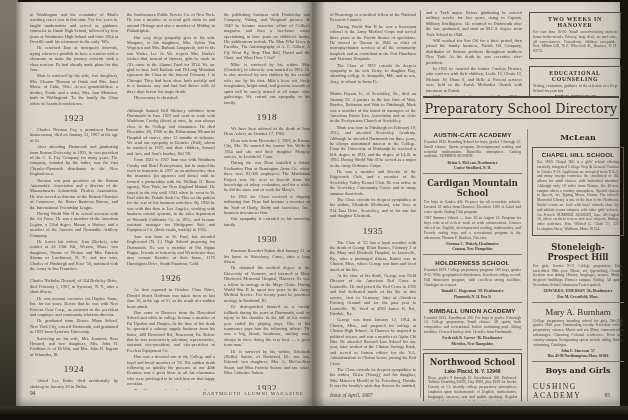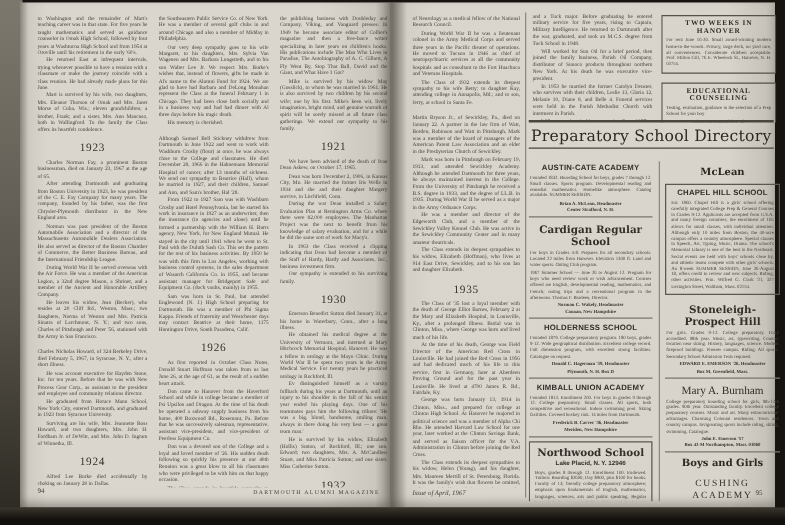--- a/index.html
+++ b/index.html
@@ -40,21 +40,21 @@
     text-align:center;color:#2c2822;letter-spacing:.2px;}
   .dir-col{position:absolute;top:121px;height:272px;overflow:hidden;}
   #dir-col-left{left:0;width:99px;padding-right:2px;}
   #dir-col-right{left:104px;width:92px;border-left:1px solid #8d887d;padding-left:4px;}
   .ad{padding:2px 1px 3px 1px;border-bottom:1px solid #7b766c;margin-bottom:2px;}
   .ad.boxed{border:1px solid #5d584f;padding:3px 4px;margin:3px 0 4px 0;}
   .ad-title{color:#332f29;}
   .ad-title.sans{font-family:"Liberation Sans",sans-serif;font-weight:bold;font-size:6.2px;text-align:center;letter-spacing:.2px;}
   .ad-title.serif-bold{font-family:"DejaVu Serif",serif;font-weight:bold;font-size:8.3px;text-align:center;}
   .ad-title.serif{font-size:9px;text-align:center;}
-  .ad-title.serif-caps{font-size:7.6px;letter-spacing:1.4px;text-align:center;}
+  .ad-title.serif-caps{font-size:7.6px;letter-spacing:1.4px;text-align:left;}
   .ad-subtitle{font-family:"Liberation Sans",sans-serif;font-weight:bold;font-size:5px;text-align:center;color:#332f29;margin-top:1px;}
   .ad-body{font-size:3.8px;line-height:1.26;text-align:justify;margin-top:2px;color:#4a463f;}
   .ad-contact{font-size:3.8px;font-weight:bold;text-align:center;margin-top:1.5px;color:#3c3831;}
   .sec-head{font-family:"DejaVu Serif",serif;font-size:8px;font-weight:bold;text-align:center;margin:3px 0 5px 0;color:#2c2822;}
 </style>
 </head>
 <body>
 
 <div id="canvas">
   <div class="backdrop-left"></div>
@@ -89,21 +89,21 @@
         <div class="para">Sam was born in St. Paul, but attended Englewood (N. J.) High School preparing for Dartmouth. He was a member of Phi Sigma Kappa. Friends of fraternity and Westchester days may contact Beatrice at their home, 1175 Huntington Drive, South Pasadena, Calif.</div>
         <div class="year">1926</div>
         <div class="para">As first reported in October Class Notes, Donald Stuart Hoffman was taken from us last June 26, at the age of 61, as the result of a sudden heart attack.</div>
         <div class="para">Don came to Hanover from the Haverford School and while in college became a member of Psi Upsilon and Dragon. At the time of his death he operated a subway supply business from his home, 400 Boxwood Rd., Rosemont, Pa. Before that he was successively salesman, representative, assistant vice-president, and vice-president of Peerless Equipment Co.</div>
         <div class="para">Don was a devoted son of the College and a loyal and loved member of '26. His sudden death following so quickly his presence at our 40th Reunion was a great blow to all his classmates who were privileged to be with him on that happy occasion.</div>
         <div class="para">The Class extends its heartfelt sympathy to his widow, Emma, to whom he was married in 1930; his son Donald '53, and daughter Joan.</div>
       </div>
     <div class="col" style="left:208px;width:86px;">
         <div class="para noind">the publishing business with Doubleday and Company, Viking, and Vanguard presses. In 1949 he became associate editor of Collier's magazine and then a free-lance writer specializing in later years on children's books. His publications include The Man Who Lives in Paradise, The Autobiography of A. C. Gilbert, A Fly Went By, Stop That Ball, David and the Giant, and What Have I Got?</div>
         <div class="para">Mike is survived by his widow May (Gosslick), to whom he was married in 1961. He is also survived by two children by his second wife; one by his first. Mike's keen wit, lively imagination, bright mind, and genuine warmth of spirit will be sorely missed at all future class gatherings. We extend our sympathy to his family.</div>
-        <div class="year">1921</div>
+        <div class="year">1918</div>
         <div class="para">We have been advised of the death of Ivan Dean Askew, on October 17, 1965.</div>
         <div class="para">Dean was born December 2, 1906, in Kansas City, Mo. He married the former Iris Wells in 1934 and she and their daughter Margery survive, in Litchfield, Conn.</div>
         <div class="para">During the war Dean installed a Salary Evaluation Plan at Remington Arms Co. where there were 82,000 employees. The Manhattan Project was the next to benefit from his knowledge of salary evaluation, and for a while he did the same sort of work for Macy's.</div>
         <div class="para">In 1963 the Class received a clipping indicating that Dean had become a member of the Staff of Hardy, Hardy and Associates, Inc., business investment firm.</div>
         <div class="para">Our sympathy is extended to his surviving family.</div>
         <div class="year">1930</div>
         <div class="para">Emerson Benedict Sutton died January 31, at his home in Waterbury, Conn., after a long illness.</div>
         <div class="para">He obtained his medical degree at the University of Vermont, and interned at Mary Hitchcock Memorial Hospital, Hanover. He was a fellow in urology at the Mayo Clinic. During World War II he spent two years in the Army Medical Service. For twenty years he practiced urology in Rockford, Ill.</div>
         <div class="para">Ev distinguished himself as a varsity fullback during his years at Dartmouth, until an injury to his shoulder in the fall of his senior year ended his playing days. One of his teammates pays him the following tribute: 'He was a big, blond, handsome, smiling man, always in there doing his very best — a great team man.'</div>
         <div class="para">He is survived by his widow, Elizabeth (Hollis) Sutton, of Rockford, Ill.; one son, Edward; two daughters, Mrs. A. McCandless Stuart, and Miss Patricia Sutton; and one sister, Miss Catherine Sutton.</div>
@@ -155,21 +155,21 @@
       </div>
 
       <div class="dir-col" id="dir-col-left">
           <div class="ad">
             <div class="ad-title sans">AUSTIN-CATE ACADEMY</div>
             <div class="ad-body">Founded 1832. Boarding School for boys, grades 7 through 12. Small classes. Sports program. Developmental reading and remedial mathematics. Homelike atmosphere. Catalog available. SUMMER SESSION.</div>
             <div class="ad-contact">Brian A. McLean, Headmaster</div>
             <div class="ad-contact">Center Strafford, N. H.</div>
           </div>
           <div class="ad">
-            <div class="ad-title serif-bold">Cardigan Regular School</div>
+            <div class="ad-title serif-bold">Cardigan Mountain School</div>
             <div class="ad-body">For boys in Grades 4-8. Prepares for all secondary schools. Located 22 miles from Hanover. Elevation 1300 ft. Land and water sports. Outing Club program.</div>
             <div class="ad-body">1967 Summer School — June 26 to August 12. Program for boys who need review work or wish advancement. Courses offered are English, developmental reading, mathematics, and French; outing trips and a recreational program in the afternoons. Thomas F. Bradeen, Director.</div>
             <div class="ad-contact">Norman C. Wakely, Headmaster</div>
             <div class="ad-contact">Canaan, New Hampshire</div>
           </div>
           <div class="ad">
             <div class="ad-title sans">HOLDERNESS SCHOOL</div>
             <div class="ad-body">Founded 1879. College preparatory program. 180 boys, grades 9-12. Wide geographical distribution. Excellent college record. Full dimension program, with excellent strong facilities. Catalogue on request.</div>
             <div class="ad-contact">Donald C. Hagerman '39, Headmaster</div>
             <div class="ad-contact">Plymouth, N. H.        Box D</div>

